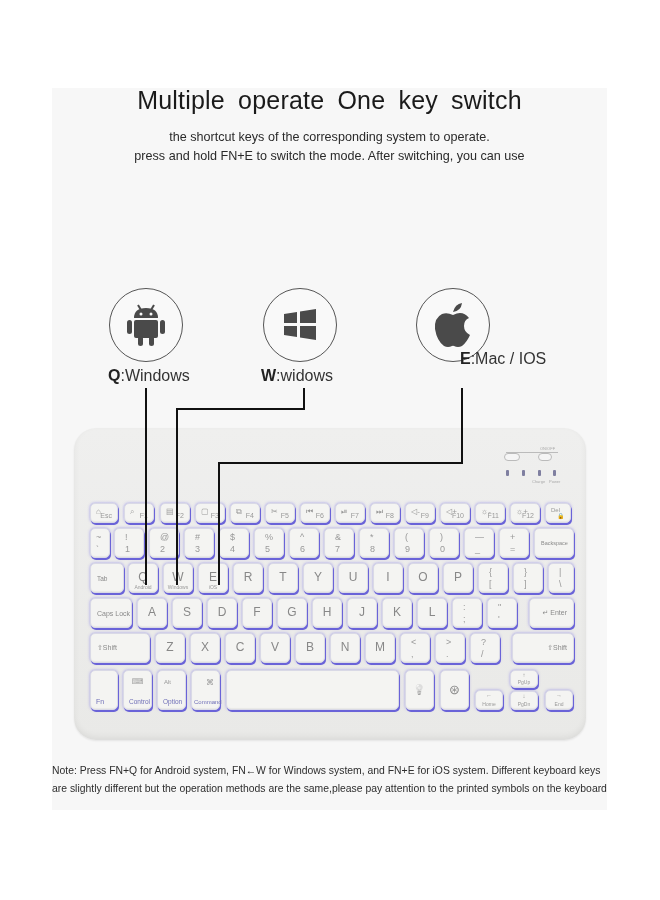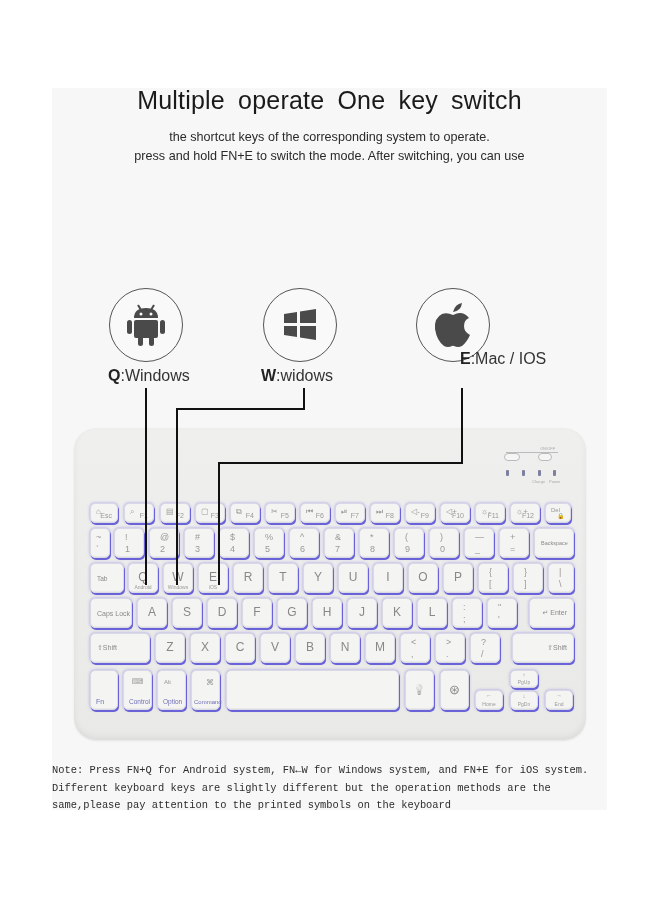--- a/index.html
+++ b/index.html
@@ -37,21 +37,21 @@
   .key .tl { position: absolute; left: 5px; top: 3px; font-size: 8px; color: #999; }
   .key .ml { position: absolute; left: 6px; top: 50%; transform: translateY(-50%); font-size: 7px; color: #8a8a8a; white-space: nowrap; }
   .key .mr { position: absolute; right: 6px; top: 50%; transform: translateY(-50%); font-size: 7px; color: #8a8a8a; white-space: nowrap; }
   .key .bl { position: absolute; left: 5px; bottom: 4px; font-size: 6.5px; color: #7070b8; white-space: nowrap; }
   .key .tc { position: absolute; left: 0; right: 0; top: 6px; text-align: center; font-size: 8px; color: #999; }
 
   .switch { position: absolute; height: 8px; border-radius: 4px; border: 1px solid #bbb; background: #f5f5f5; }
   .led { position: absolute; width: 3px; height: 6px; background: #7f7fa0; border-radius: 1px; }
   .tiny { position: absolute; font-size: 4px; color: #aaa; font-family: "Liberation Sans", sans-serif; white-space: nowrap; }
 
-  .note { position: absolute; left: 52px; top: 762px; width: 560px; font-family: Liberation Mono, monospace;
+  .note { position: absolute; left: 52px; top: 762px; width: 560px; font-family: Liberation Sans, sans-serif;
     font-size: 10.4px; line-height: 17.5px; color: #2d2d2d; }
 </style>
 </head>
 <body>
 
 <div class="panel"></div>
 
 <h1 class="title" style="font-weight:normal;">Multiple operate   One key switch</h1>
 
 <div class="desc">

